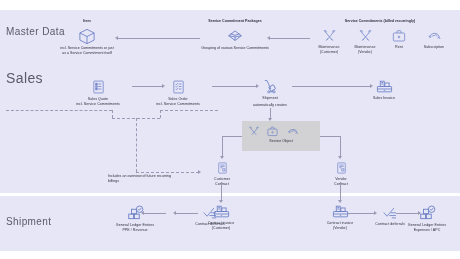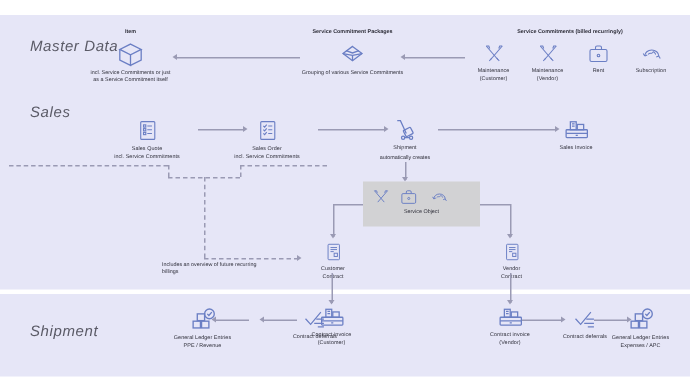--- a/index.html
+++ b/index.html
@@ -4,22 +4,22 @@
 <style>
   html,body{margin:0;padding:0;background:#ffffff;}
   body{width:460px;height:259px;position:relative;overflow:hidden;
        font-family:"Liberation Sans","DejaVu Sans",sans-serif;color:#3c3c46;}
 
   .band{position:absolute;left:0;width:460px;background:#e6e6f7;}
   #band-master{top:10px;height:58px;}
   #band-sales{top:68px;height:125px;}
   #band-finance{top:196px;height:55px;}
 
-  .band-title{position:absolute;left:20px;font-size:9.5px;color:#5a5a66;
-              letter-spacing:.4px;font-weight:400;font-style:italic;}
+  .band-title{position:absolute;left:6px;font-size:9.5px;color:#5a5a66;
+              letter-spacing:.4px;font-weight:400;}
 
   .node{position:absolute;text-align:center;}
   .node .cap{font-size:3.6px;line-height:1.32;color:#2f2f3a;white-space:pre-line;
              letter-spacing:.05px;margin-top:1px;}
   .icon{display:block;margin:0 auto;}
 
   .free{position:absolute;font-size:3.6px;line-height:1.32;color:#2f2f3a;
         white-space:pre-line;text-align:center;}
   .free.l{text-align:left;}
 
@@ -38,21 +38,21 @@
   .svcbox{position:absolute;background:#d2d2d4;}
 </style>
 </head>
 <body>
 
 <div class="band" id="band-master"></div>
 <div class="band" id="band-sales"></div>
 <div class="band" id="band-finance"></div>
 
 <div class="band-title" style="top:26px;font-size:10px;">Master Data</div>
-<div class="band-title" style="top:70px;font-size:10px;">Sales</div>
+<div class="band-title" style="top:70px;font-size:14px;">Sales</div>
 <div class="band-title" style="top:216px;font-size:10px;">Shipment</div>
 
 <div class="free" style="left:62px;top:19px;width:50px;font-weight:700;">Item</div>
 <div class="node" style="left:62px;top:27px;width:50px;">
   <svg class="icon" width="20" height="19" viewBox="0 0 24 24" fill="none" stroke="#6b7fc4" stroke-width="1.1">
     <path d="M12 3 L21 7.5 L12 12 L3 7.5 Z"></path>
       <path d="M3 7.5 V16.5 L12 21 V12"></path>
       <path d="M21 7.5 V16.5 L12 21"></path>
   </svg>
 </div>

